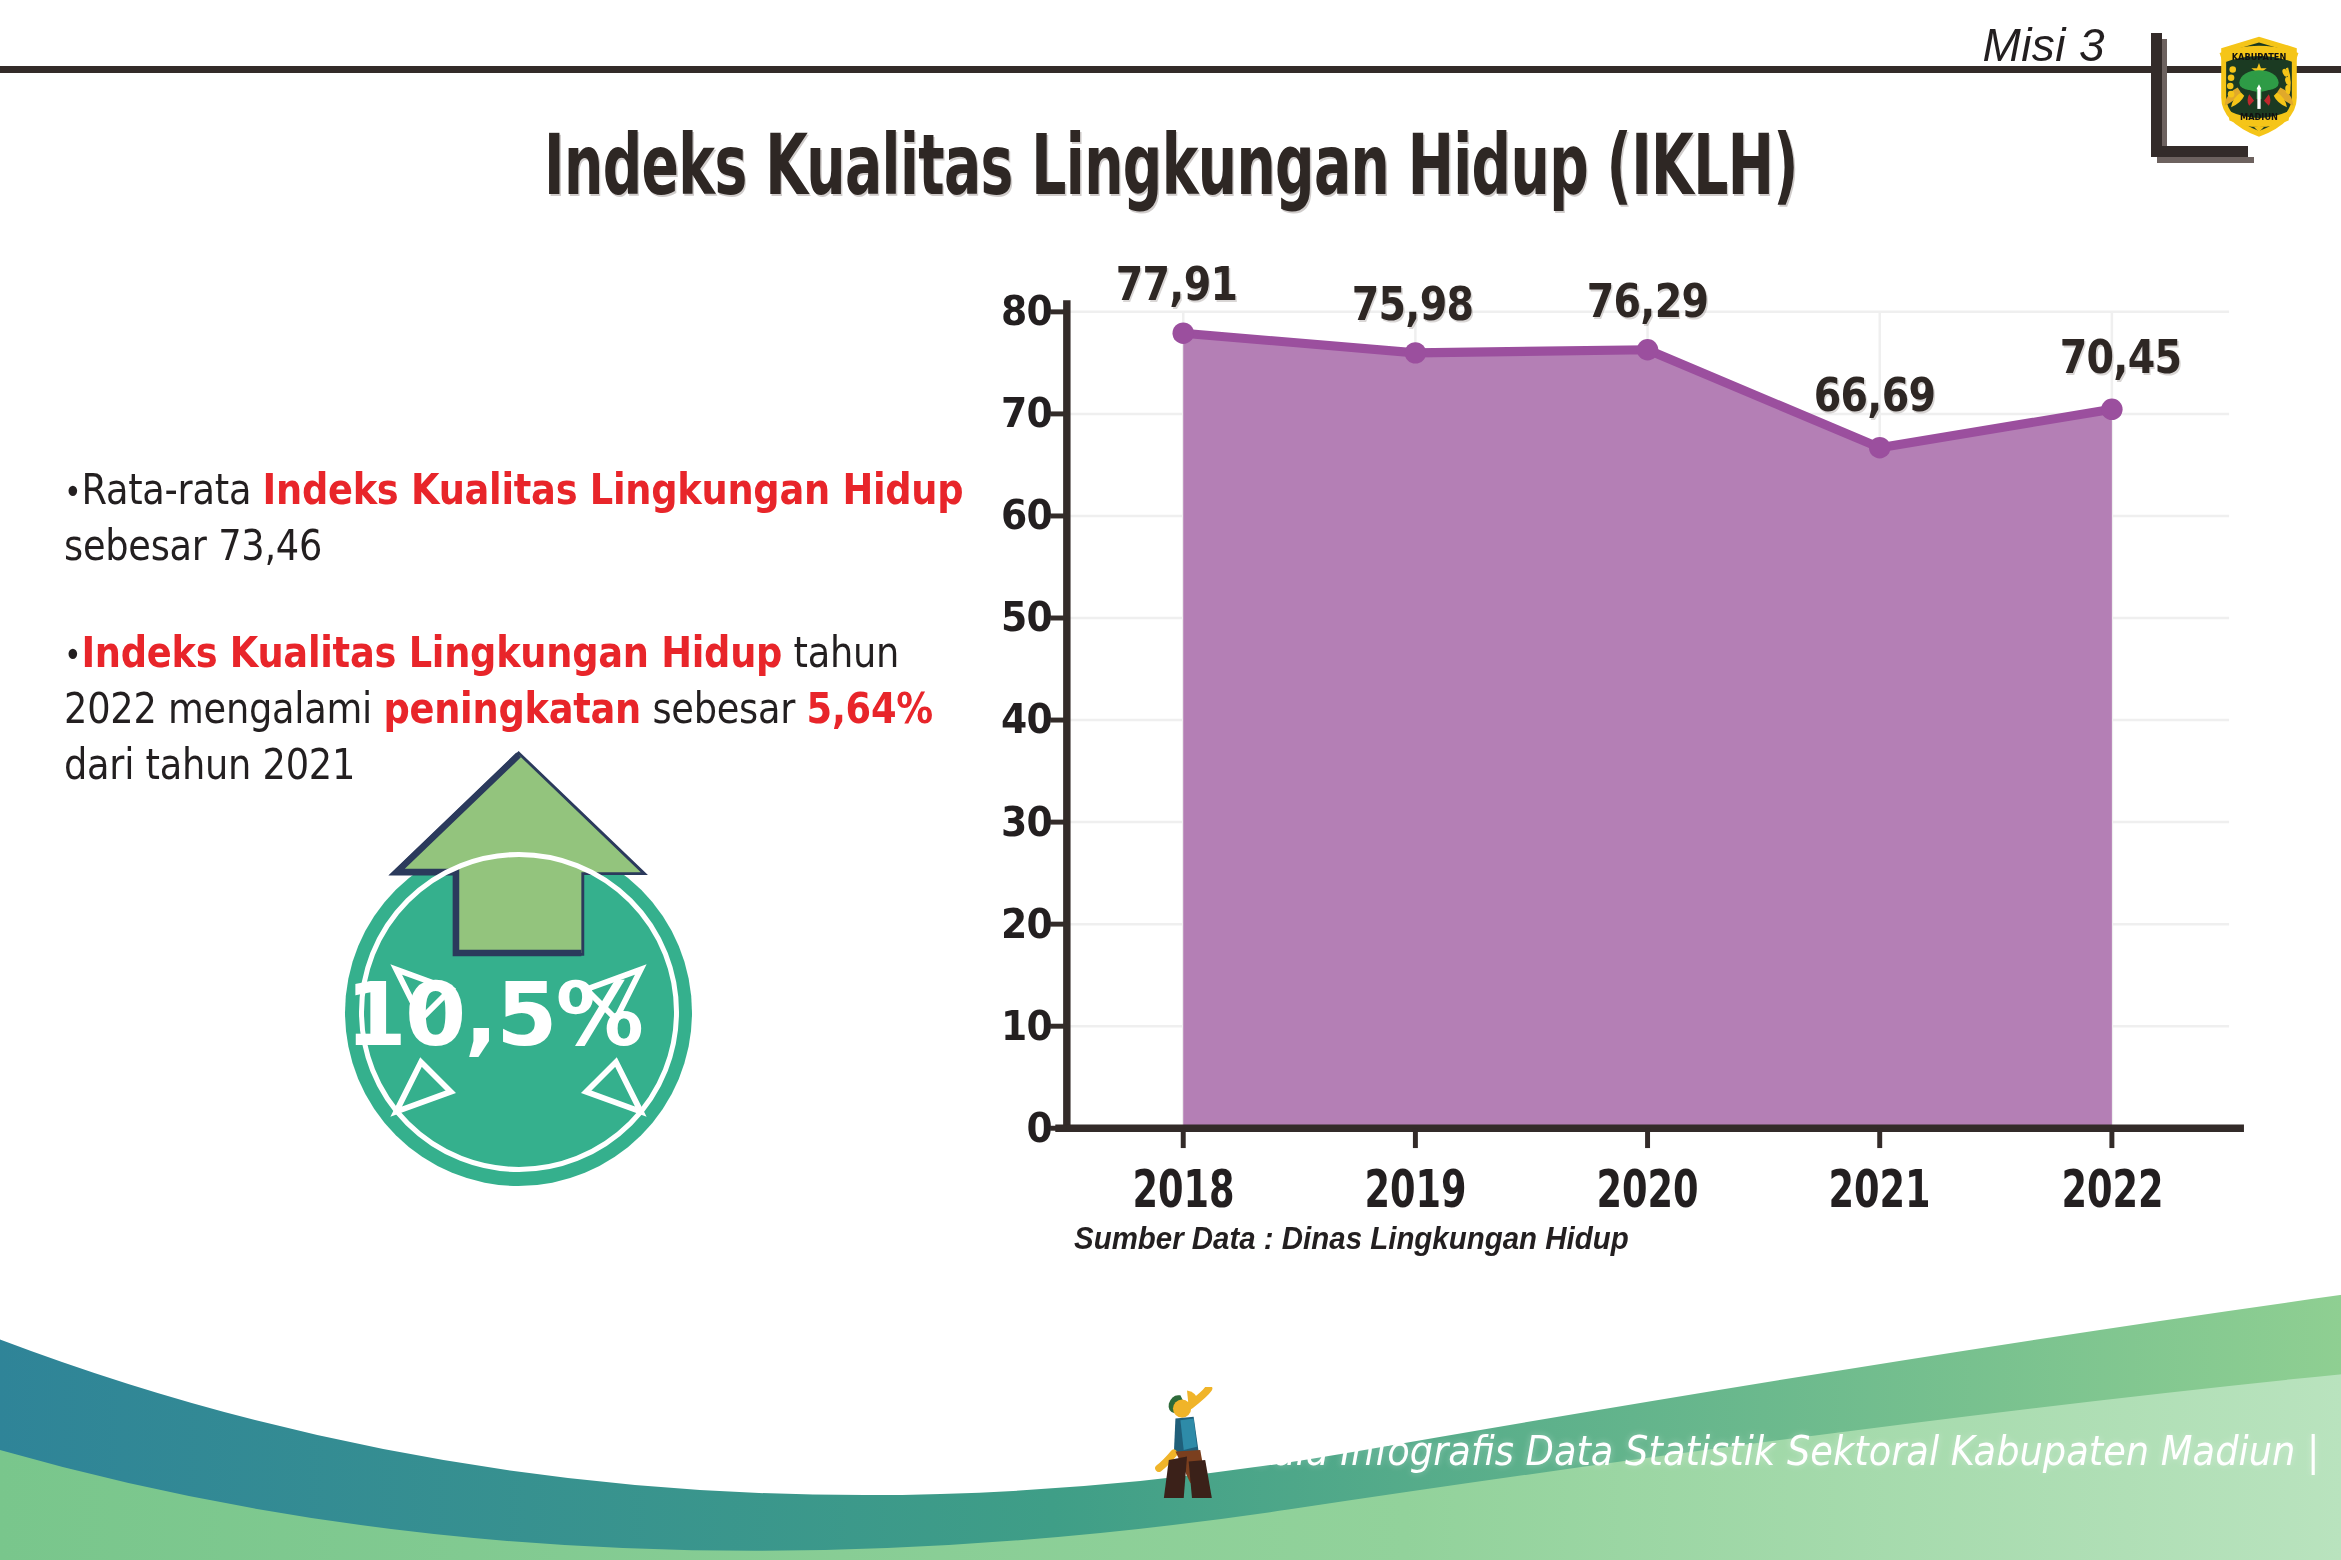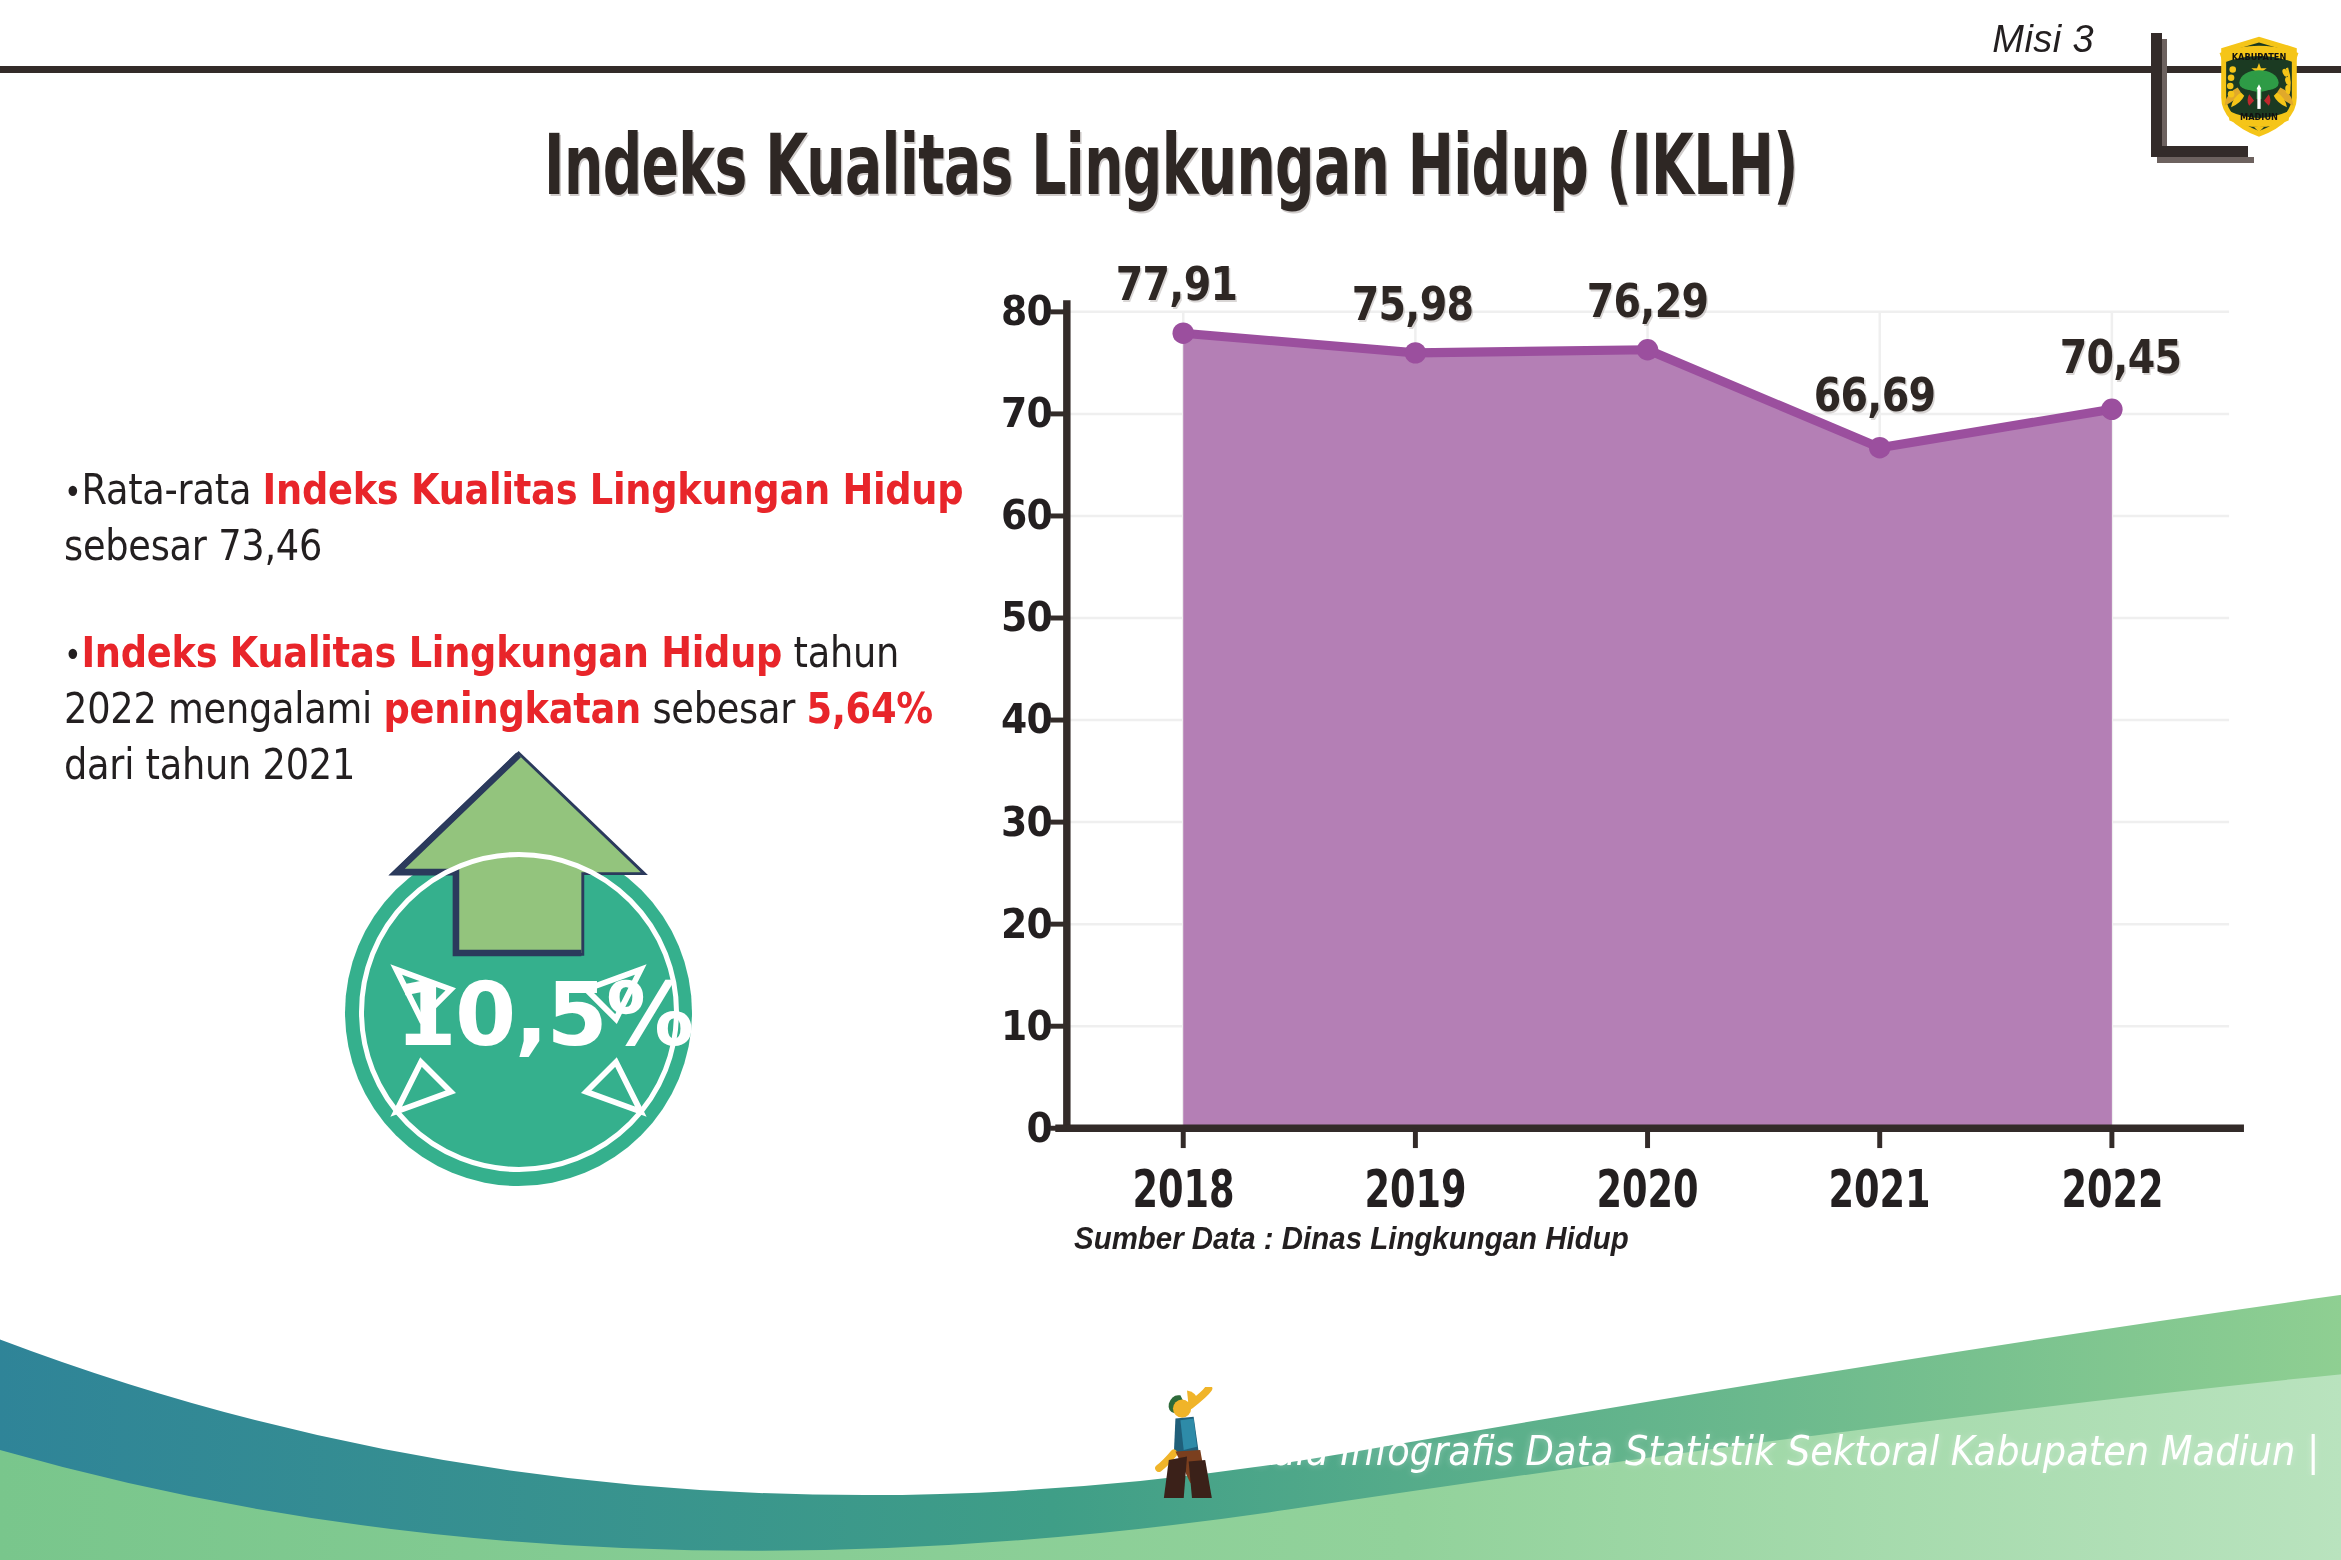--- a/index.html
+++ b/index.html
@@ -10,23 +10,23 @@
     position:relative;
     overflow:hidden;
   }
 
   
   #header-rule {
     position:absolute; left:0; top:66px; width:2342px; height:7.4px;
     background:#332B29;
   }
   #misi-label {
-    position:absolute; right:248px; top:18px;
+    position:absolute; right:237px; top:18px;
     font-family:"Liberation Sans", sans-serif;
-    font-style:italic; font-size:38px; color:#231F20;
+    font-style:italic; font-size:46px; color:#231F20;
     letter-spacing:0.4px; white-space:nowrap;
   }
   #corner-bracket {
     position:absolute; left:2151px; top:33px; width:99px; height:124px;
   }
   #corner-bracket .cb-v {
     position:absolute; left:0; top:0; width:10.7px; height:122px; background:#332B29;
   }
   #corner-bracket .cb-h {
     position:absolute; left:0; bottom:0; width:97px; height:10.7px; background:#332B29;
@@ -85,21 +85,21 @@
     border-radius:50%;
     background:#35B08D;
   }
   #badge-inner-ring {
     position:absolute; left:40px; top:104px; width:320px; height:320px;
     border-radius:50%;
     border:5px solid #ffffff;
   }
   #badge-value {
     position:absolute; left:26.4px; top:215px; width:347px;
-    text-align:right;
+    text-align:left;
     font-family:"DejaVu Sans", sans-serif;
     font-weight:bold;
     font-size:88px;
     color:#ffffff;
     letter-spacing:-1.7px;
   }
   #badge-ticks { position:absolute; left:26.4px; top:91px; width:347px; height:347px; }
 
   
   #chart {

